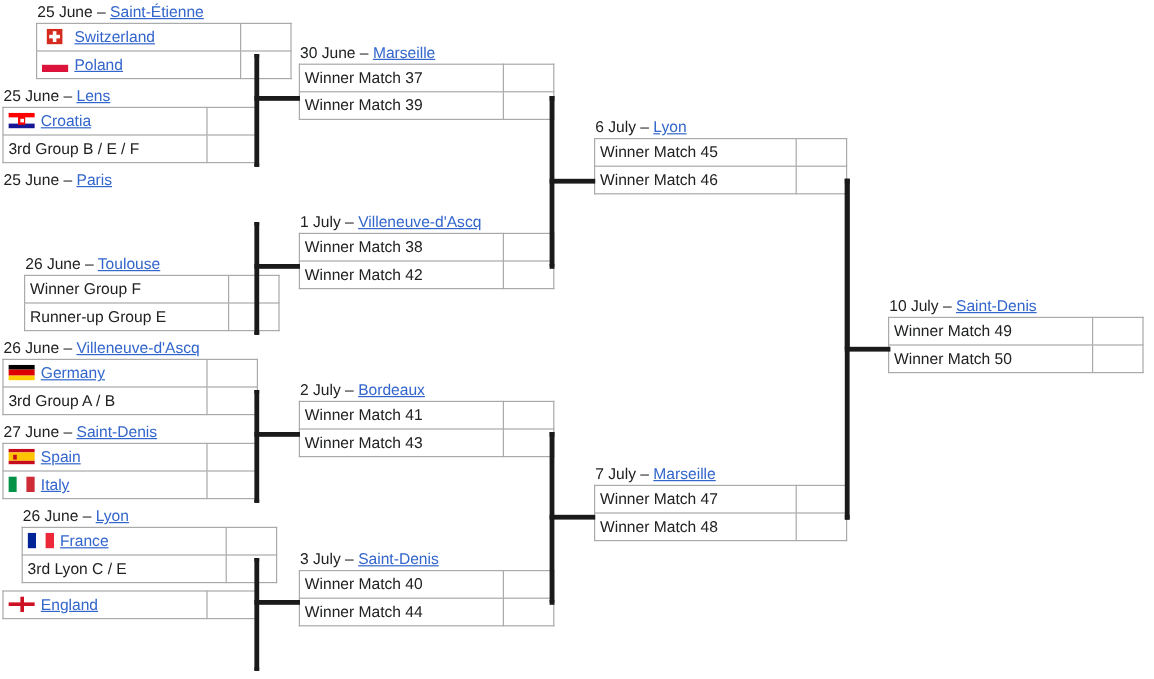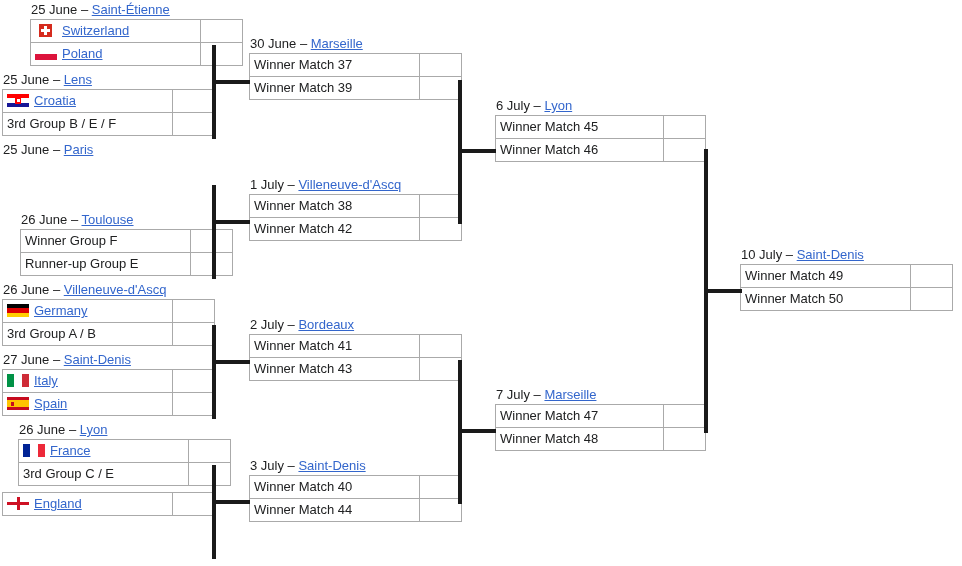--- a/index.html
+++ b/index.html
@@ -224,44 +224,44 @@
     </div>
     <div class="match" style="left:2px; top:352px;">
       <div class="match-header"><span>27 June</span><span class="dash"> – </span><a class="venue" href="#">Saint-Denis</a></div>
       <table class="match-table">
         <colgroup>
           <col style="width:170px">
           <col style="width:42px">
         </colgroup>
         <tbody>
           <tr>
+            <td class="team-cell"><span class="flag fl-es"><i class="r1"></i><i class="y"></i><i class="r2"></i><i class="cr"></i></span><a class="team-link" href="#">Spain</a></td>
+            <td class="score-cell"></td>
+          </tr>
+          <tr>
             <td class="team-cell"><span class="flag fl-it"><i class="g"></i><i class="w"></i><i class="r"></i></span><a class="team-link" href="#">Italy</a></td>
-            <td class="score-cell"></td>
-          </tr>
-          <tr>
-            <td class="team-cell"><span class="flag fl-es"><i class="r1"></i><i class="y"></i><i class="r2"></i><i class="cr"></i></span><a class="team-link" href="#">Spain</a></td>
             <td class="score-cell"></td>
           </tr>
         </tbody>
       </table>
     </div>
     <div class="match" style="left:2px; top:422px;padding-left:16px;">
       <div class="match-header"><span>26 June</span><span class="dash"> – </span><a class="venue" href="#">Lyon</a></div>
       <table class="match-table">
         <colgroup>
           <col style="width:170px">
           <col style="width:42px">
         </colgroup>
         <tbody>
           <tr>
             <td class="team-cell"><span class="flag fl-fr"><i class="b"></i><i class="w"></i><i class="r"></i></span><a class="team-link" href="#">France</a></td>
             <td class="score-cell"></td>
           </tr>
           <tr>
-            <td class="team-cell"><span class="team-plain">3rd Group C / E</span></td>
+            <td class="team-cell"><span class="team-plain">3rd Lyon C / E</span></td>
             <td class="score-cell"></td>
           </tr>
         </tbody>
       </table>
     </div>
     <div class="match" style="left:2px; top:492px;">
       <table class="match-table">
         <colgroup>
           <col style="width:170px">
           <col style="width:42px">

